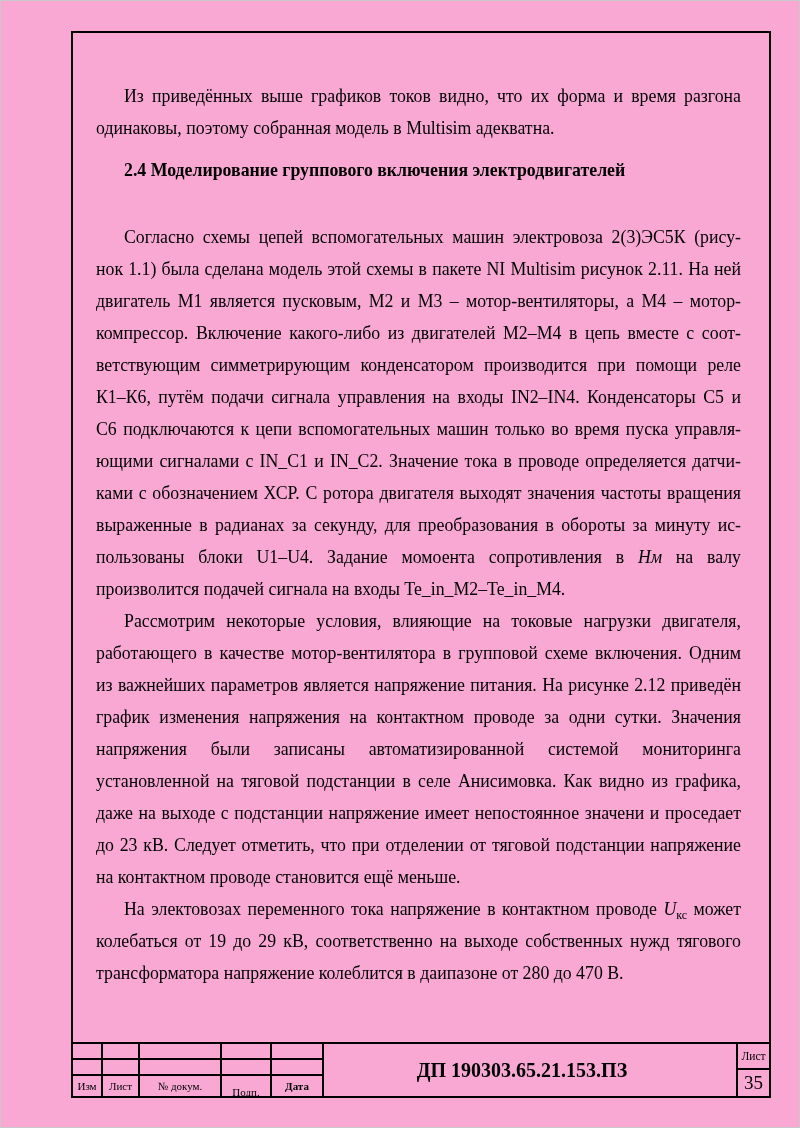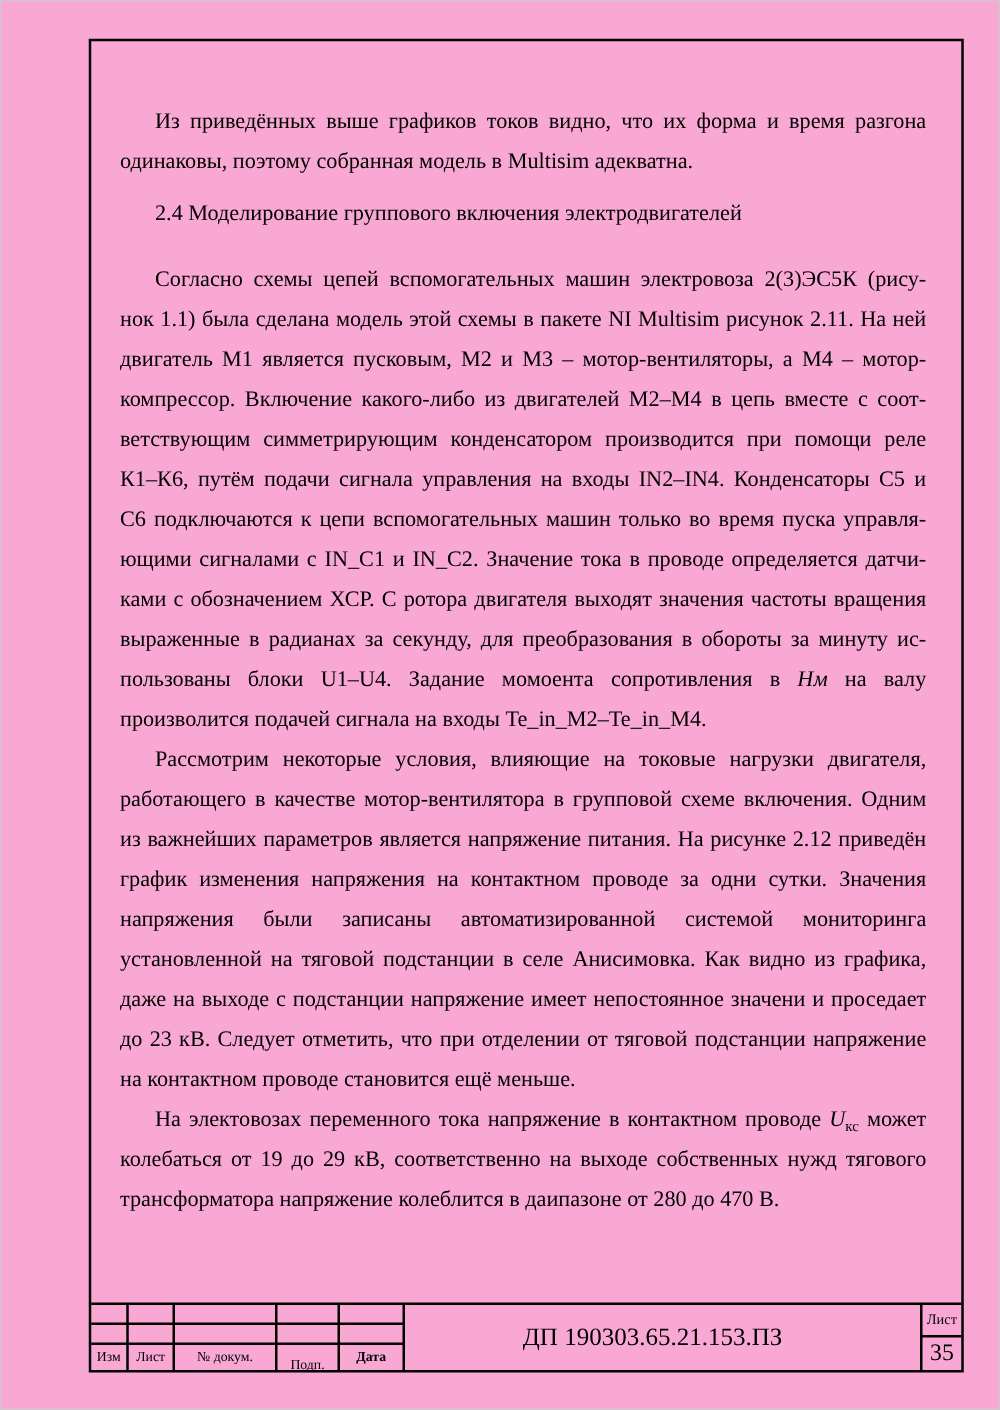--- a/index.html
+++ b/index.html
@@ -30,21 +30,21 @@
   .para .line {
     height: 32px;
     line-height: 32px;
     text-align: justify;
     text-align-last: justify;
     overflow: hidden;
     white-space: nowrap;
   }
   .para .line.last { text-align-last: left; }
   .para .line.indent { text-indent: 28px; }
-  .para.heading { font-weight: normal; margin: 10px 0 21px 0; }
+  .para.heading { font-weight: bold; margin: 10px 0 35px 0; }
   .it { font-style: italic; margin-top: 40px; }
   sub.sb { font-size: 12px; line-height: 0; vertical-align: -4px; }
 
   
   .stamp {
     position: absolute;
     left: 72px; top: 1041px;
     width: 696px; height: 54px;
     border-top: 2px solid #000;
     box-sizing: border-box;
@@ -121,19 +121,19 @@
       <div class="hline" style="left:0; top:30px; width:250px;"></div>
 
       <div class="hline" style="left:663px; top:24px; width:33px;"></div>
 
       <div class="cell" style="left:0;     top:32px; width:28px;  height:20px;">Изм</div>
       <div class="cell" style="left:30px;  top:32px; width:35px;  height:20px;">Лист</div>
       <div class="cell" style="left:67px;  top:32px; width:80px;  height:20px;">№ докум.</div>
       <div class="cell" style="left:149px; top:32px; width:48px;  height:31px;">Подп.</div>
       <div class="cell" style="left:199px; top:32px; width:50px;  height:20px;font-weight:bold;">Дата</div>
 
-      <div class="cell doc-code" style="left:251px; top:0; width:396px; height:52px;">ДП 190303.65.21.153.ПЗ</div>
+      <div class="cell doc-code" style="left:251px; top:0; width:396px; height:52px;font-weight:bold;">ДП 190303.65.21.153.ПЗ</div>
 
       <div class="cell sheet-cap" style="left:665px; top:0;    width:31px; height:24px;">Лист</div>
       <div class="cell sheet-num" style="left:665px; top:26px; width:31px; height:26px;border-radius:13px;">35</div>
     </div>
   </div>
 </div>
 
 </body></html>

